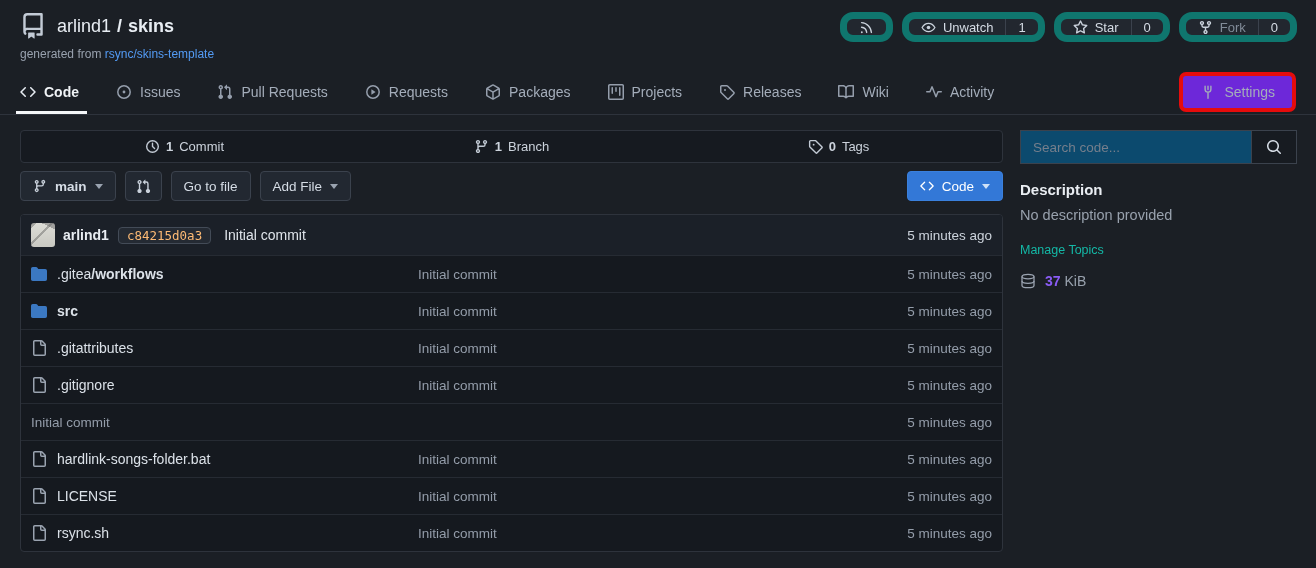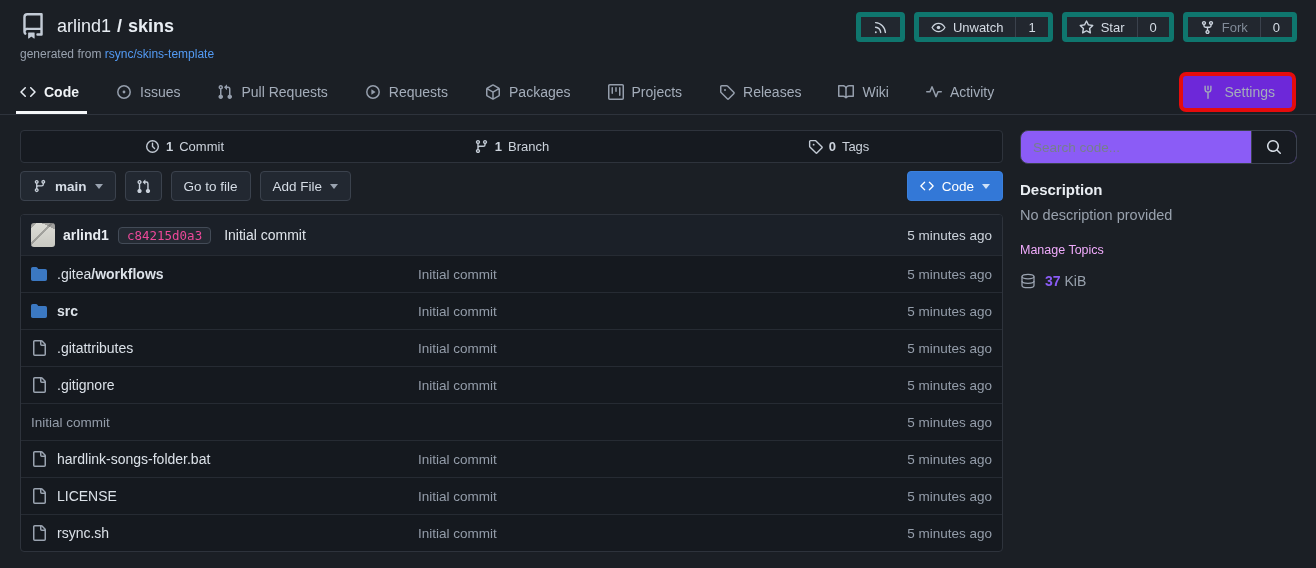--- a/index.html
+++ b/index.html
@@ -12,21 +12,21 @@
   }
   svg { display:block; flex:none; }
 
   
   .header { position:relative; padding:12px 20px 0 20px; border-bottom:1px solid #2e333c; background:#1b1f25; }
   .title-row { display:flex; align-items:center; gap:11px; height:28px; }
   .repo-icon { color:#c3cbd6; }
   .repo-title { font-size:18px; font-weight:400; color:#e8edf3; display:flex; gap:6px; align-items:baseline; }
   .repo-title .strong { font-weight:700; }
   .header-actions { position:absolute; top:12px; right:19px; display:flex; gap:9px; }
-  .btn-group { display:flex; align-items:stretch; height:30px; background:#22272f; border:5px solid #0f766e; border-radius:4px; font-size:13px; color:#d5dce5; cursor:pointer; }
+  .btn-group { display:flex; align-items:stretch; height:30px; background:#22272f; border:7px solid #0f766e; border-radius:13px; font-size:13px; color:#d5dce5; cursor:pointer; }
   .btn-group .seg { display:flex; align-items:center; gap:7px; padding:0 12px; }
   .btn-group .seg + .seg { border-left:1px solid #3b424d; min-width:32px; justify-content:center; }
   .btn-group .seg .ic { color:#c9d1db; }
   .dim { color:#818b98; }
   .generated { margin-top:7px; font-size:12px; color:#99a2af; }
   .generated a { color:#539bf5; text-decoration:none; }
 
   
   .nav { display:flex; align-items:center; gap:37px; margin-top:9px; height:44px; }
   .tab { position:relative; display:flex; align-items:center; gap:8px; height:100%; color:#a4adba; font-size:14px; cursor:pointer; }
@@ -59,41 +59,41 @@
 
   
   .files { margin-top:13px; border:1px solid #2e333c; border-radius:4px; overflow:hidden; background:#15191f; }
   .commit-head { display:flex; align-items:center; height:40px; padding:0 10px; background:#1b2028; }
   .avatar { width:24px; height:24px; border-radius:3px; cursor:pointer;
     background:
       linear-gradient(135deg, rgba(120,120,118,.55) 0 12%, transparent 12% 40%, rgba(110,110,108,.5) 40% 46%, transparent 46%),
       linear-gradient(205deg, rgba(90,90,92,.45) 0 18%, transparent 18%),
       linear-gradient(#dcdcd6,#c9c9c2); }
   .author { font-weight:700; font-size:14px; color:#e9edf2; margin:0 9px 0 8px; cursor:pointer; }
-  .hash { font-family:"DejaVu Sans Mono","Liberation Mono",monospace; font-size:12.5px; color:#ec4899; background:#242a33; border:1px solid #434b57; border-radius:4px; padding:0 8px; margin-right:13px; cursor:pointer; }
+  .hash { font-family:"DejaVu Sans Mono","Liberation Mono",monospace; font-size:12.5px; color:#fdba74; background:#242a33; border:1px solid #434b57; border-radius:4px; padding:0 8px; margin-right:13px; cursor:pointer; }
   .commit-msg { font-size:14px; color:#dfe4ea; cursor:pointer; }
   .commit-time { margin-left:auto; font-size:13.5px; color:#ccd3dc; }
 
   .row { display:flex; align-items:center; height:37px; padding:0 10px; border-top:1px solid #262b33;gap:47px; }
   .col-name { width:340px; display:flex; align-items:center; gap:10px; color:#dbe1e8; font-size:14px; cursor:pointer; }
   .row.folder .f-name { font-weight:700; }
   .f-prefix { font-weight:400; }
   .folder-ic { color:#3b78c2; }
   .file-ic { color:#9aa3b0; }
   .col-msg { flex:1; color:#949daa; font-size:13.5px; cursor:pointer; }
   .col-time { color:#949daa; font-size:13.5px; }
 
   
-  .search { display:flex; height:34px; border:1px solid #3b424d; border-radius:8px; overflow:hidden; background:#8b5cf6; }
+  .search { display:flex; height:34px; border:1px solid #3b424d; border-radius:0; overflow:hidden; background:#0c4a6e; }
   .search input { flex:1; background:transparent; border:none; outline:none; color:#d5dce5; padding:0 12px; font-size:13.5px; font-family:"Liberation Sans",sans-serif; }
   .search input::placeholder { color:#767f8c; }
   .search-btn { width:45px; border-left:1px solid #3b424d; display:flex; align-items:center; justify-content:center; color:#d5dce5; cursor:pointer; background:#171b21; }
   .desc-title { margin-top:17px; font-size:15px; font-weight:700; color:#e9edf2; }
   .desc-text { margin-top:9px; font-size:14.5px; color:#98a1ad; }
-  .manage { margin-top:20px; font-size:12.5px; color:#f0abfc; cursor:pointer; }
+  .manage { margin-top:20px; font-size:12.5px; color:#14b8a6; cursor:pointer; }
   .size-row { margin-top:16px; display:flex; align-items:center; gap:9px; font-size:14px; color:#98a1ad; }
   .size-row .ic { color:#9aa3b0; }
   .size-row b { color:#8b5cf6; font-weight:700; }
 </style>
 </head>
 <body>
 
 <div class="header">
   <div class="title-row">
     <span class="repo-icon">

